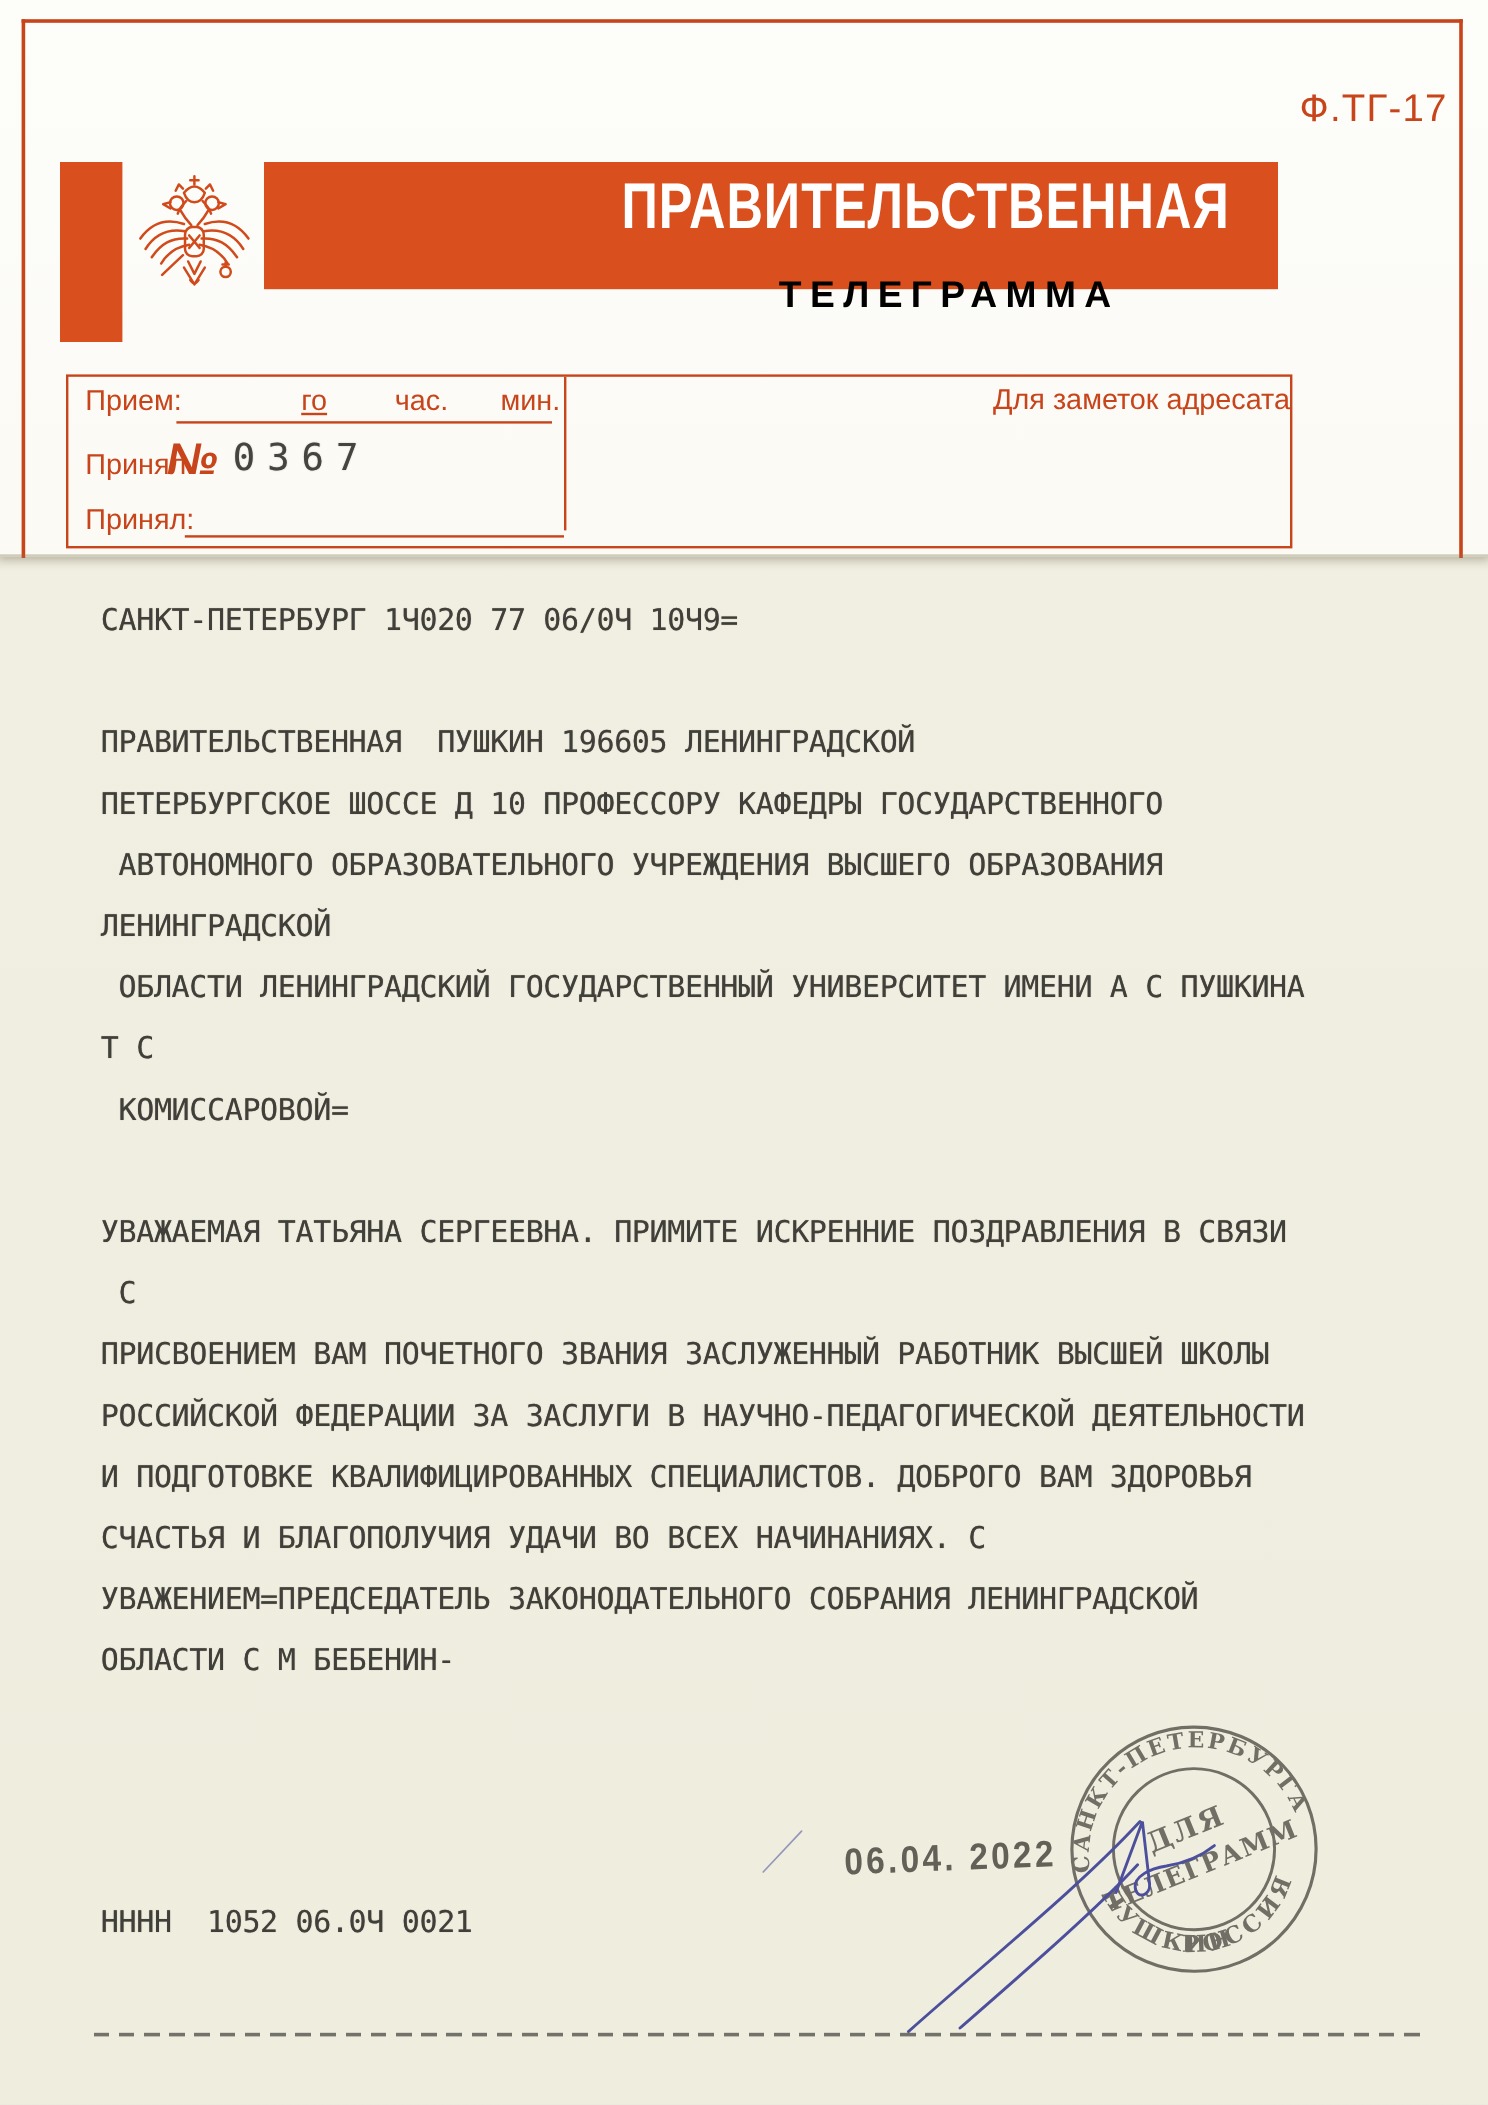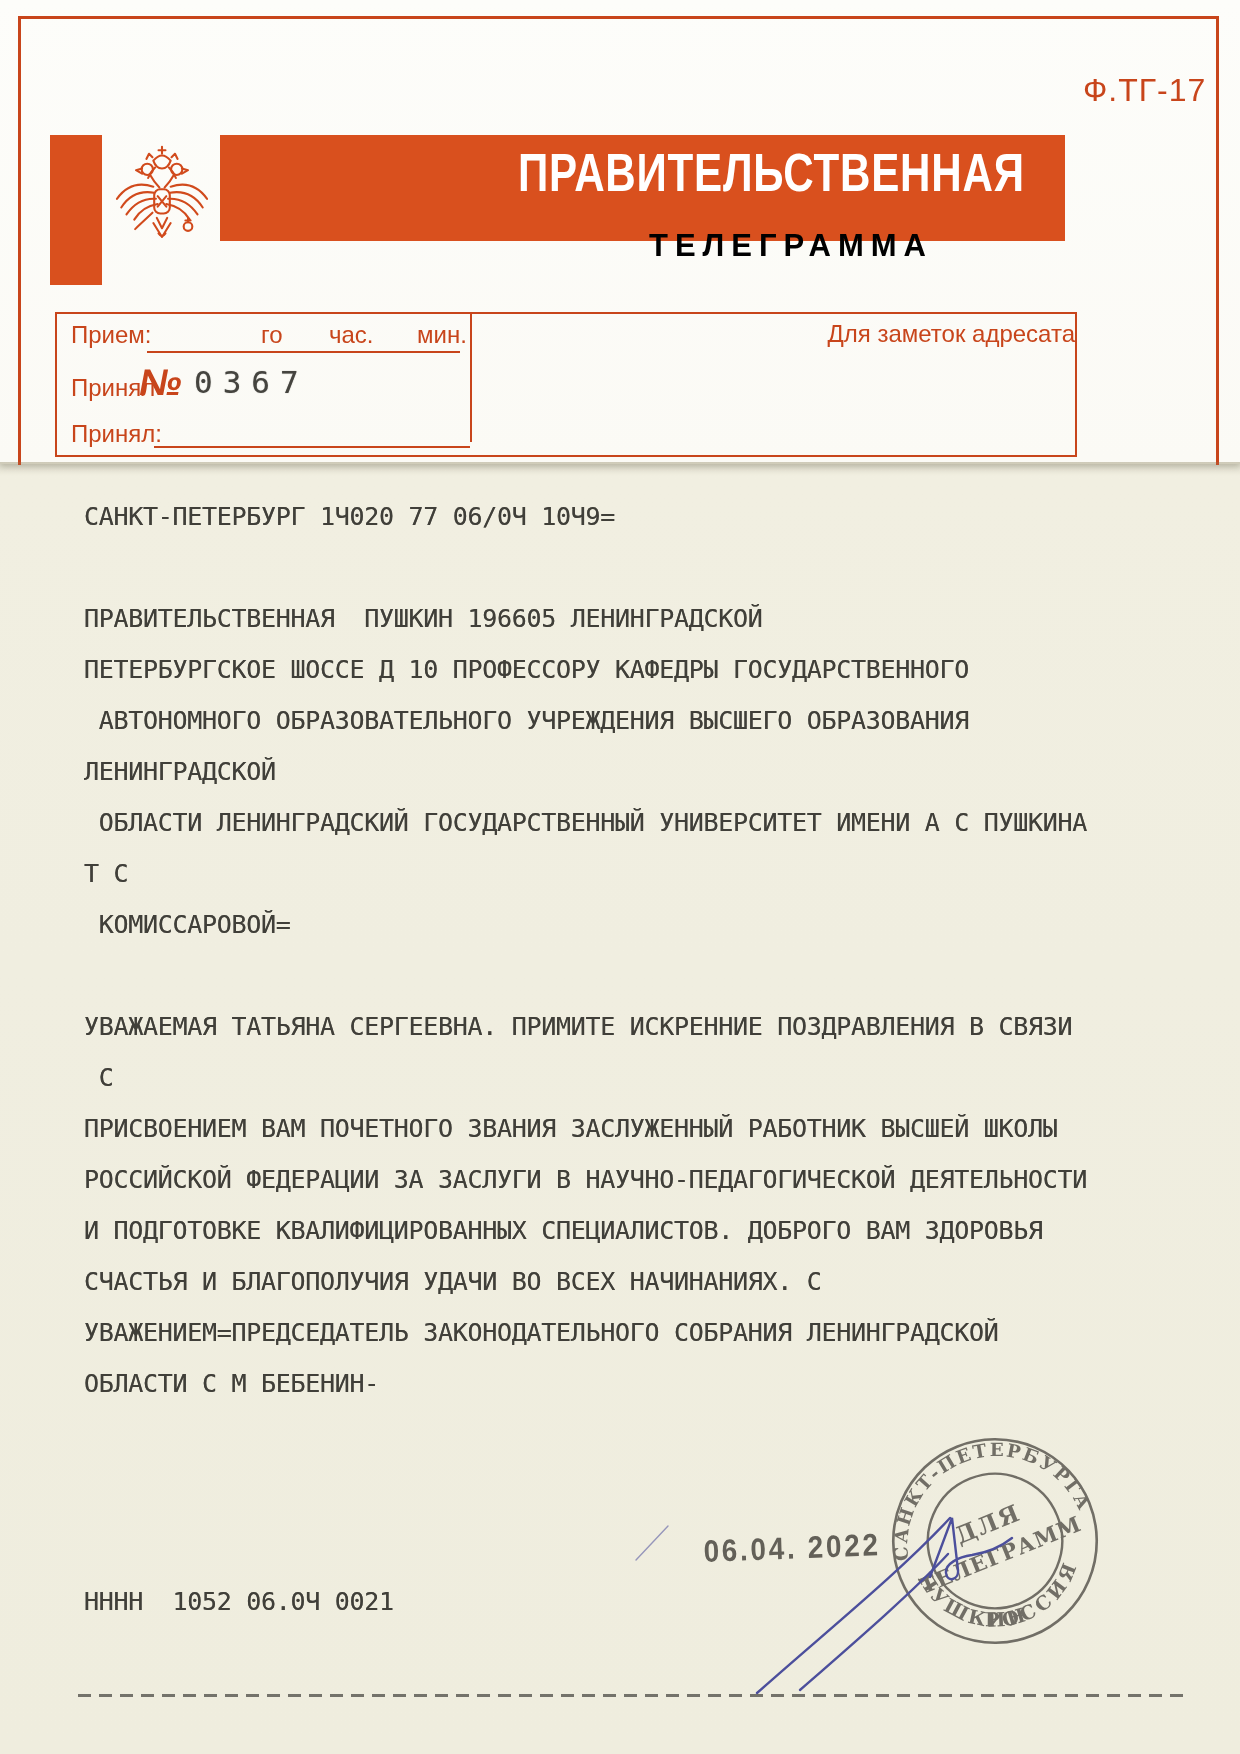--- a/index.html
+++ b/index.html
@@ -97,21 +97,21 @@
   </svg>
 
   <div class="block">
     <div class="t1">ПРАВИТЕЛЬСТВЕННАЯ</div>
     <div class="t2">ТЕЛЕГРАММА</div>
   </div>
 
   <div class="formbox">
     <div class="divider"></div>
     <div class="flabel" style="left:14px;top:7px;">Прием:</div>
-    <div class="flabel" style="left:204px;top:7px;">го</div>
+    <div class="flabel" style="left:194px;top:7px;text-decoration:underline;">го</div>
     <div class="flabel" style="left:272px;top:7px;">час.</div>
     <div class="flabel" style="left:360px;top:7px;">мин.</div>
     <div class="uline" style="left:90px;top:37px;width:313px;"></div>
 
     <div class="flabel" style="left:14px;top:60px;">Принял</div>
     <div class="nosign">№</div>
     <div class="blanknum">0367</div>
 
     <div class="flabel" style="left:14px;top:106px;">Принял:</div>
     <div class="uline" style="left:97px;top:132px;width:316px;"></div>

